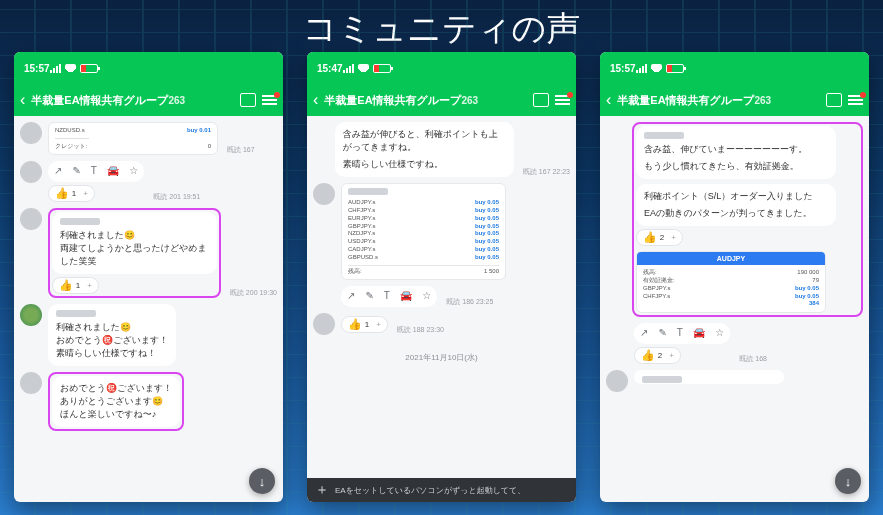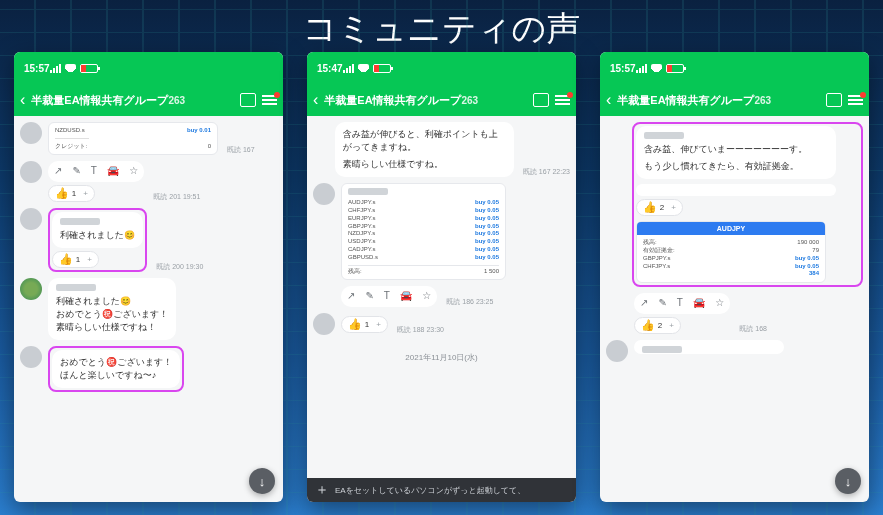--- a/index.html
+++ b/index.html
@@ -116,20 +116,21 @@
         <span class="meta">既読 201
 19:51</span>
       </div>
 
       <div class="msg">
         <div class="avatar"></div>
         <div class="hl">
           <div class="bubble">
             <div class="mini-name"></div>
             <div>利確されました😊</div>
+            <div>両建てしようかと思ったけどやめました笑笑</div>
           </div>
           <span class="reaction">
               <span class="emoji">👍</span>
               <span>1</span>
               <span class="plus">+</span>
             </span>
         </div>
         <span class="meta">既読 200
 19:30</span>
       </div>
@@ -142,20 +143,21 @@
           <div>おめでとう㊗️ございます！</div>
           <div>素晴らしい仕様ですね！</div>
         </div>
       </div>
 
       <div class="msg">
         <div class="avatar"></div>
         <div class="hl">
           <div class="bubble">
             <div>おめでとう㊗️ございます！</div>
+            <div>ありがとうございます😊</div>
             <div>ほんと楽しいですね〜♪</div>
           </div>
         </div>
       </div>
       <div class="scroll-fab">↓</div>
     </div>
   </div>
 
   <div class="phone">
     <div class="status-bar">
@@ -304,20 +306,22 @@
         </span>
     </div>
     <div class="feed">
       <div class="hl" style="margin-left:26px;margin-bottom:6px">
         <div class="bubble" style="margin-bottom:5px">
           <div class="mini-name"></div>
           <div>含み益、伸びていまーーーーーーーす。</div>
           <div style="margin-top:4px">もう少し慣れてきたら、有効証拠金。</div>
         </div>
         <div class="bubble">
+          <div>利確ポイント（S/L）オーダー入りました</div>
+          <div style="margin-top:4px">EAの動きのパターンが判ってきました。</div>
         </div>
         <span class="reaction">
             <span class="emoji">👍</span>
             <span>2</span>
             <span class="plus">+</span>
           </span>
         
         <div class="bubble shot" style="width:190px;margin-top:5px;padding:0">
           <div class="shot-blue">AUDJPY</div>
           <div style="padding:4px 6px">

